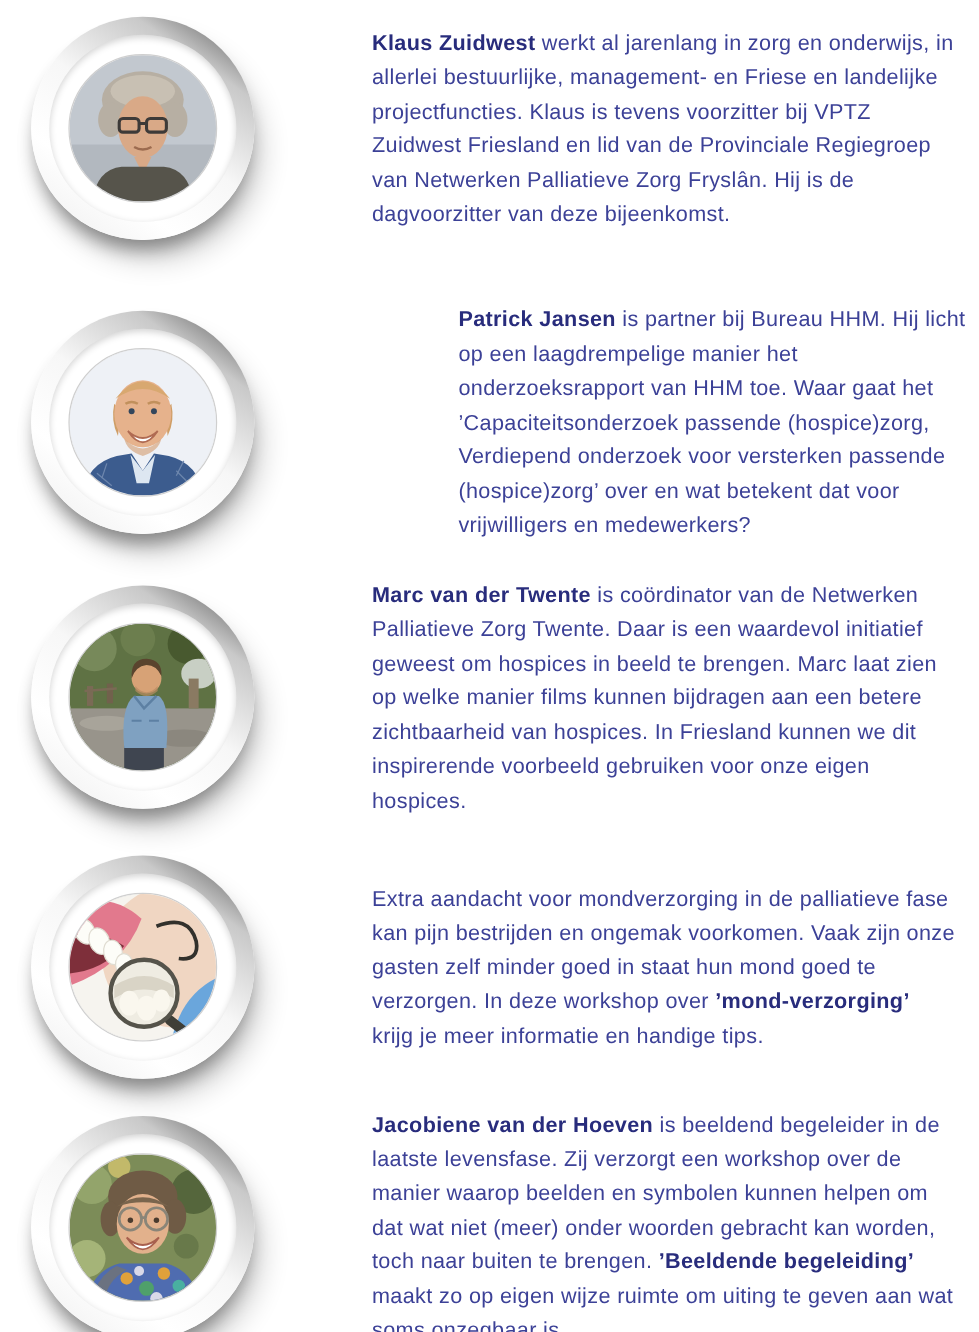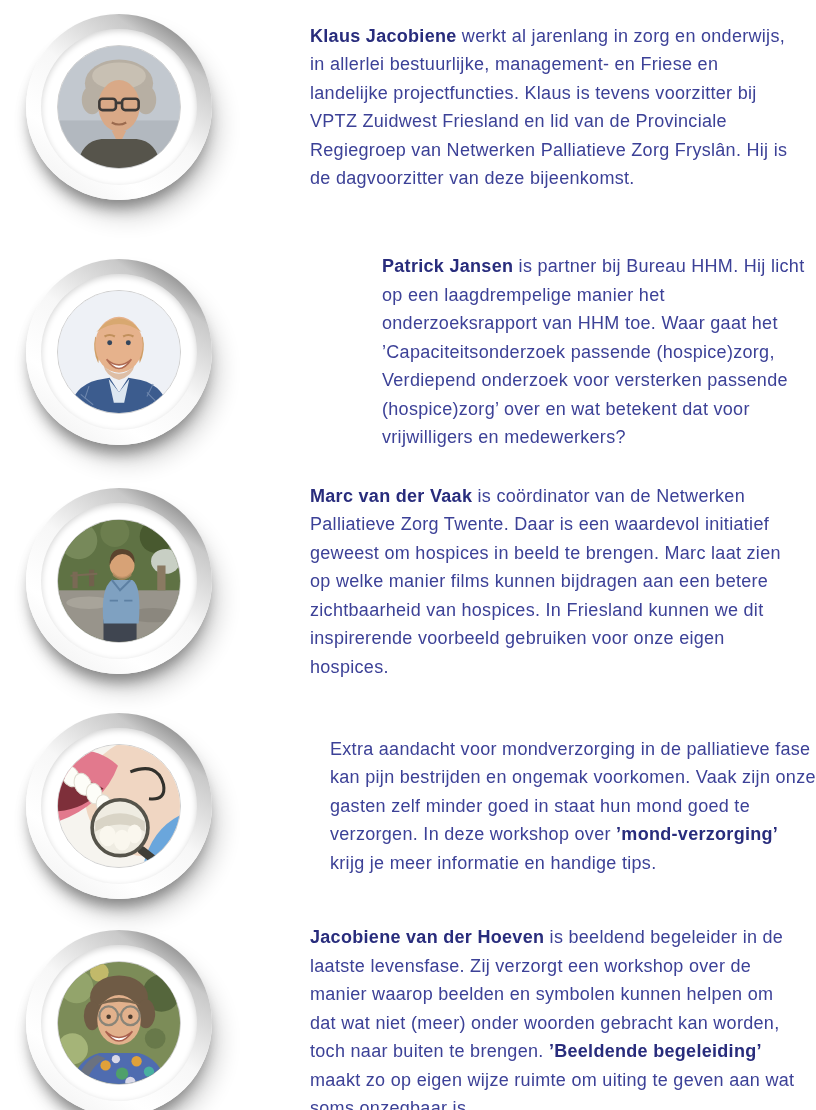--- a/index.html
+++ b/index.html
@@ -2,21 +2,21 @@
 <html><head>
 <meta charset="utf-8">
 <style>
   html,body{margin:0;padding:0;background:#ffffff;}
   body{width:816px;height:1110px;overflow:hidden;font-family:"Liberation Sans",sans-serif;}
   .page{padding-top:14px;width:816px;}
   .row{display:flex;align-items:center;}
   .row1{margin-bottom:52px;}
   .row2{margin-bottom:30px;gap:36px;}
   .row3{margin-bottom:32px;}
-  .row4{margin-bottom:24px;justify-content:space-between;}
+  .row4{margin-bottom:24px;}
   .photo-col{flex:none;width:186px;margin-left:26px;display:flex;justify-content:center;}
   .spacer{flex:none;width:98px;}
   .text-col{width:486px;}
   .bio{margin:0;font-size:18px;line-height:28.5px;letter-spacing:0.3px;color:#3c4197;}
   .bio .b{font-weight:bold;color:#282c7c;}
   
   .badge{width:186px;height:186px;border-radius:50%;
     background:linear-gradient(215deg,#2e2e2e 0%,#6f6f6f 7%,#c9c9c9 22%,#f7f7f7 48%,#ffffff 72%,#ededed 100%);
     box-shadow:0 12px 14px -4px rgba(0,0,0,0.38), 8px 18px 22px rgba(0,0,0,0.16);
     display:flex;align-items:center;justify-content:center;}
@@ -55,21 +55,21 @@
               <path d="M52 74 Q59 78 66 74" stroke="#9c6b4f" stroke-width="2" fill="none"></path>
               <path d="M52 82 L59 96 L66 82 Z" fill="#d9a987"></path>
               <path d="M18 118 Q22 92 42 90 L76 90 Q96 92 100 118 Z" fill="#56544b"></path>
             </svg>
           </div>
         </div>
       </div>
     </div>
     <div class="spacer"></div>
     <div class="text-col">
-      <p class="bio"><span class="b">Klaus Jacobiene</span><span> werkt al jarenlang in zorg en onderwijs, in allerlei bestuurlijke, management- en Friese en landelijke projectfuncties. Klaus is tevens voorzitter bij VPTZ Zuidwest Friesland en lid van de Provinciale Regiegroep van Netwerken Palliatieve Zorg Fryslân. Hij is de dagvoorzitter van deze bijeenkomst.</span></p>
+      <p class="bio"><span class="b">Klaus Zuidwest</span><span> werkt al jarenlang in zorg en onderwijs, in allerlei bestuurlijke, management- en Friese en landelijke projectfuncties. Klaus is tevens voorzitter bij VPTZ Zuidwest Friesland en lid van de Provinciale Regiegroep van Netwerken Palliatieve Zorg Fryslân. Hij is de dagvoorzitter van deze bijeenkomst.</span></p>
     </div>
   </div>
 
   <div class="row row2">
     <div class="photo-col">
       <div class="badge">
         <div class="badge-inner">
           <div class="badge-photo">
             <svg viewBox="0 0 118 118">
               <rect width="118" height="118" fill="#eef1f6"></rect>
@@ -128,21 +128,21 @@
               <circle cx="62" cy="44" r="12" fill="#d7a276"></circle>
               <path d="M50 44 Q49 28 62 28 Q75 29 74 42 Q70 33 62 33 Q53 34 50 44" fill="#5a442e"></path>
               <path d="M53 50 Q62 60 71 50 L71 54 Q62 62 53 54 Z" fill="#b98b63" opacity="0.7"></path>
             </svg>
           </div>
         </div>
       </div>
     </div>
     <div class="spacer"></div>
     <div class="text-col">
-      <p class="bio"><span class="b">Marc van der Vaak</span><span> is coördinator van de Netwerken Palliatieve Zorg Twente. Daar is een waardevol initiatief geweest om hospices in beeld te brengen. Marc laat zien op welke manier films kunnen bijdragen aan een betere zichtbaarheid van hospices. In Friesland kunnen we dit inspirerende voorbeeld gebruiken voor onze eigen hospices.</span></p>
+      <p class="bio"><span class="b">Marc van der Twente</span><span> is coördinator van de Netwerken Palliatieve Zorg Twente. Daar is een waardevol initiatief geweest om hospices in beeld te brengen. Marc laat zien op welke manier films kunnen bijdragen aan een betere zichtbaarheid van hospices. In Friesland kunnen we dit inspirerende voorbeeld gebruiken voor onze eigen hospices.</span></p>
     </div>
   </div>
 
   <div class="row row4">
     <div class="photo-col">
       <div class="badge">
         <div class="badge-inner">
           <div class="badge-photo">
             <svg viewBox="0 0 118 118">
               <rect width="118" height="118" fill="#f6f4ef"></rect>

